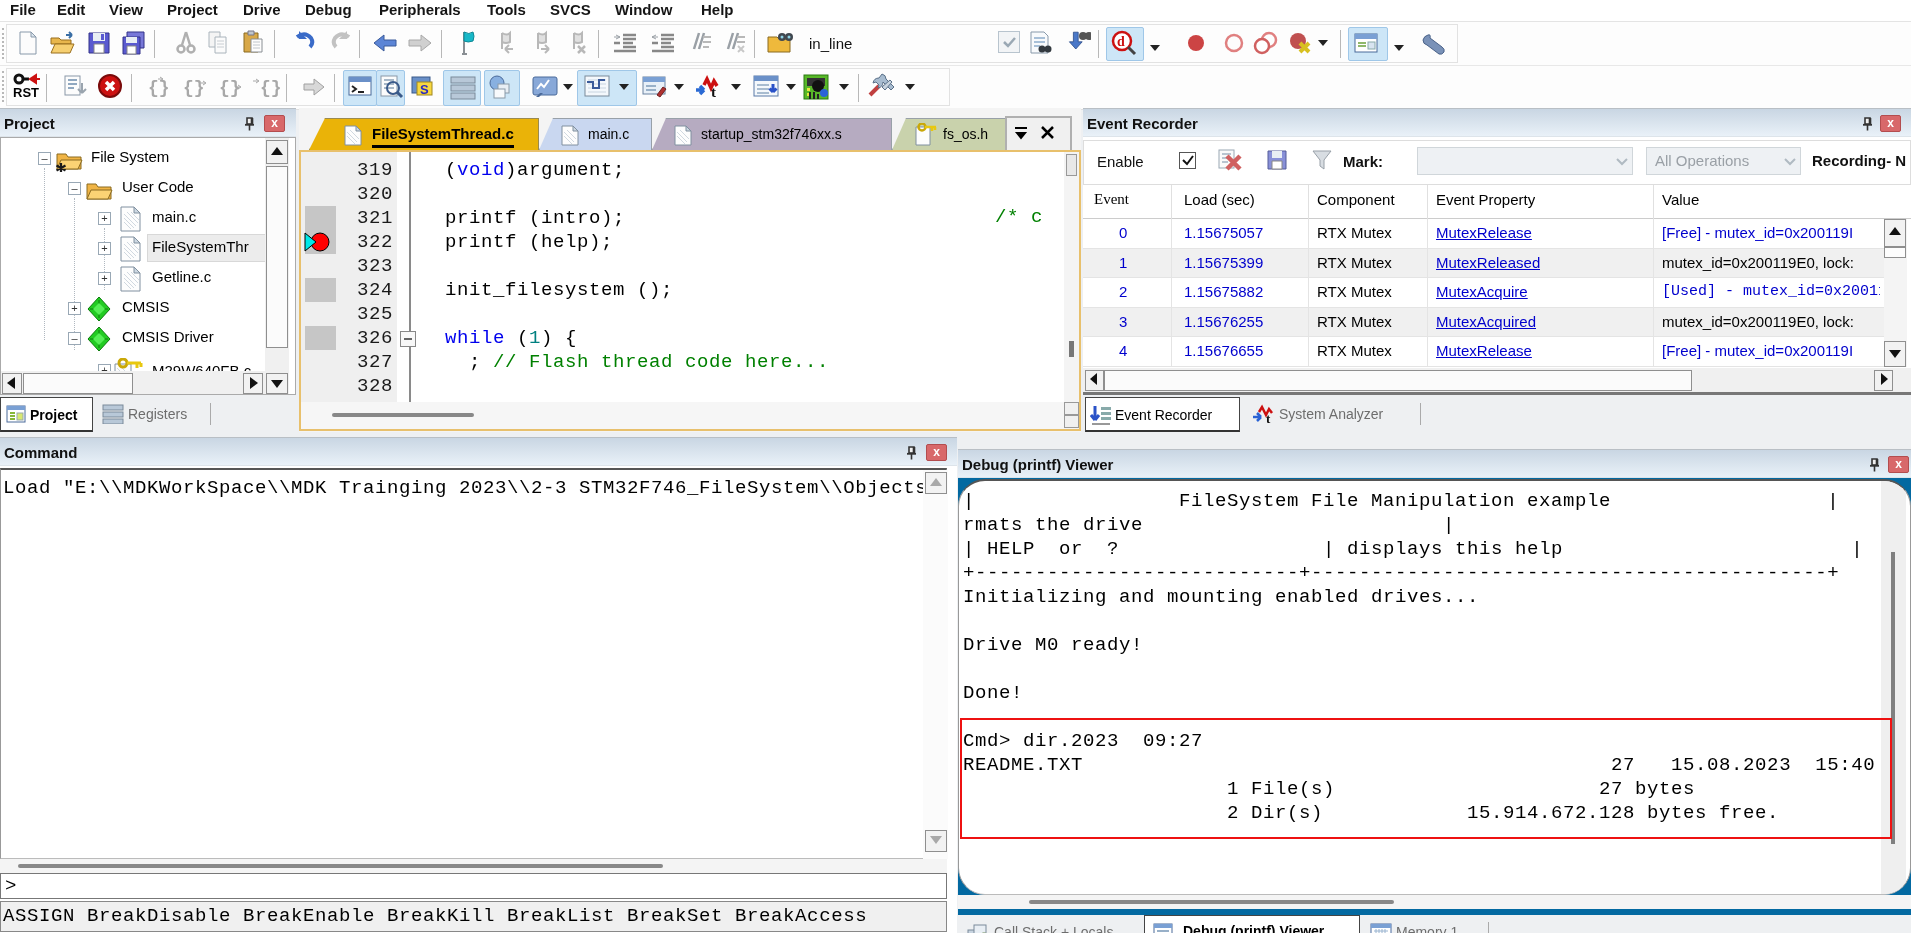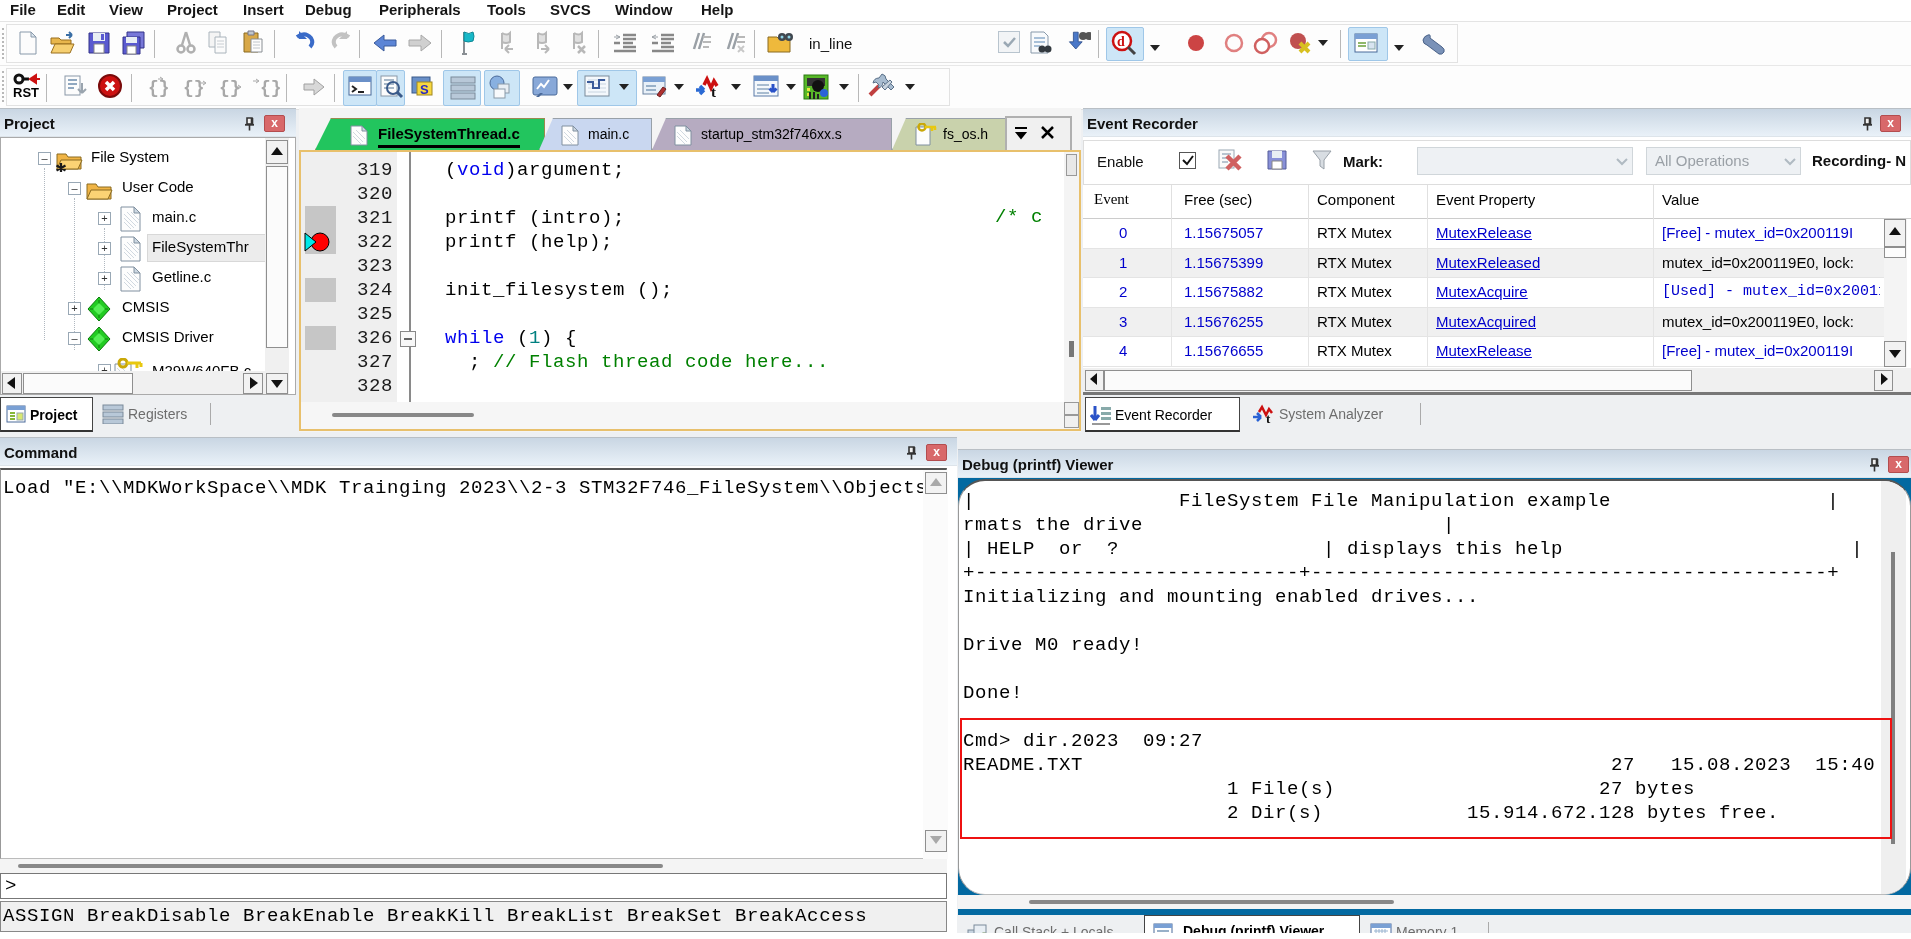--- a/index.html
+++ b/index.html
@@ -43,21 +43,21 @@
 .btab.active { background:#fff; border:1px solid #444; color:#000; font-weight:700; }
 </style>
 </head>
 <body>
 <div id="root">
   <div id="menubar">
     <span style="left:10px">File</span>
       <span style="left:57px">Edit</span>
       <span style="left:109px">View</span>
       <span style="left:167px">Project</span>
-      <span style="left:243px">Insert</span>
+      <span style="left:243px">Drive</span>
       <span style="left:305px">Debug</span>
       <span style="left:379px">Peripherals</span>
       <span style="left:487px">Tools</span>
       <span style="left:550px">SVCS</span>
       <span style="left:615px">Window</span>
       <span style="left:701px">Help</span>
   </div>
   <div id="tb1">
    <div class="abs" style="left:6px;top:2px;width:1452px;height:39px;border:1px solid #e2e2e2;background:#fdfdfd;"></div>
    <div class="abs" style="left:2px;top:6px;width:2px;height:31px;border-left:2px dotted #b8b8b8;"></div>
@@ -475,21 +475,21 @@
             <rect x="1" y="15" width="20" height="5" fill="#b8c8d8" stroke="#7a8a9a"></rect>
           </svg>
         <span class="abs" style="left:31px;top:9px;">Registers</span>
       </div>
       <div class="abs" style="left:210px;top:8px;width:1px;height:22px;background:#aaa;"></div>
     </div>
   </div>
 
   <div id="editor" class="abs" style="left:299px;top:108px;width:782px;height:324px;background:#f4f4f4;">
 
-    <div class="etab" style="left:16px;width:230px;background:#22c55e;clip-path:polygon(16px 0,100% 0,100% 100%,0 100%);border-color:#9a8a50;">
+    <div class="etab" style="left:10px;width:230px;background:#eab308;clip-path:polygon(16px 0,100% 0,100% 100%,0 100%);border-color:#9a8a50;">
       <svg class="abs" style="left:33px;top:6px;width:20px;height:22px;">
           <path d="M2 1 h11 l5 5 v14 h-16z" fill="#fdfdfd" stroke="#8090a0"></path>
           <path d="M13 1 l5 5 h-5z" fill="#cdd8e2" stroke="#8090a0"></path>
           <path d="M4 7 l10 10 M4 11 l8 8 M7 5 l9 9" stroke="#d0d8e0"></path>
         </svg>
       <span class="lbl etab1lbl" style="left:62px;top:6px;border-bottom:3px solid #000;padding-bottom:3px;">FileSystemThread.c</span>
     </div>
     <div class="etab" style="left:240px;width:113px;background:#c9d7f0;clip-path:polygon(14px 0,100% 0,100% 100%,0 100%);">
       <svg class="abs" style="left:20px;top:6px;width:20px;height:22px;">
           <path d="M2 1 h11 l5 5 v14 h-16z" fill="#fdfdfd" stroke="#8090a0"></path>
@@ -614,21 +614,21 @@
         <span class="abs" style="left:8px;top:4px;font-size:15px;color:#9aa0a6;">All Operations</span>
         <svg class="abs" style="right:3px;top:8px;" width="14" height="12">
             <path d="M2 3 l5 5 5 -5" fill="none" stroke="#b0bac2" stroke-width="2"></path>
           </svg>
       </div>
       <span class="abs" style="left:728px;top:11px;font-size:15px;color:#111;font-weight:700;text-align:right;">Recording- N</span>
     </div>
 
     <div class="abs" style="left:0;top:77px;width:828px;height:34px;background:#fff;border-bottom:1px solid #ccc;">
       <span class="er-cell" style="left:11px;top:6px;font-family:Liberation Serif, serif;">Event</span>
-      <span class="er-cell" style="left:101px;top:6px;">Free (sec)</span>
+      <span class="er-cell" style="left:101px;top:6px;">Load (sec)</span>
       <span class="er-cell" style="left:234px;top:6px;">Component</span>
       <span class="er-cell" style="left:353px;top:6px;">Event Property</span>
       <span class="er-cell" style="left:579px;top:6px;">Value</span>
       <div class="abs" style="left:88px;top:0;width:1px;height:34px;background:#e0e0e0;"></div>
       <div class="abs" style="left:225px;top:0;width:1px;height:34px;background:#e0e0e0;"></div>
       <div class="abs" style="left:344px;top:0;width:1px;height:34px;background:#e0e0e0;"></div>
       <div class="abs" style="left:570px;top:0;width:1px;height:34px;background:#e0e0e0;"></div>
     </div>
 
     <div id="ertable" class="abs" style="left:0;top:111px;width:801px;height:148px;font-size:15px;">

